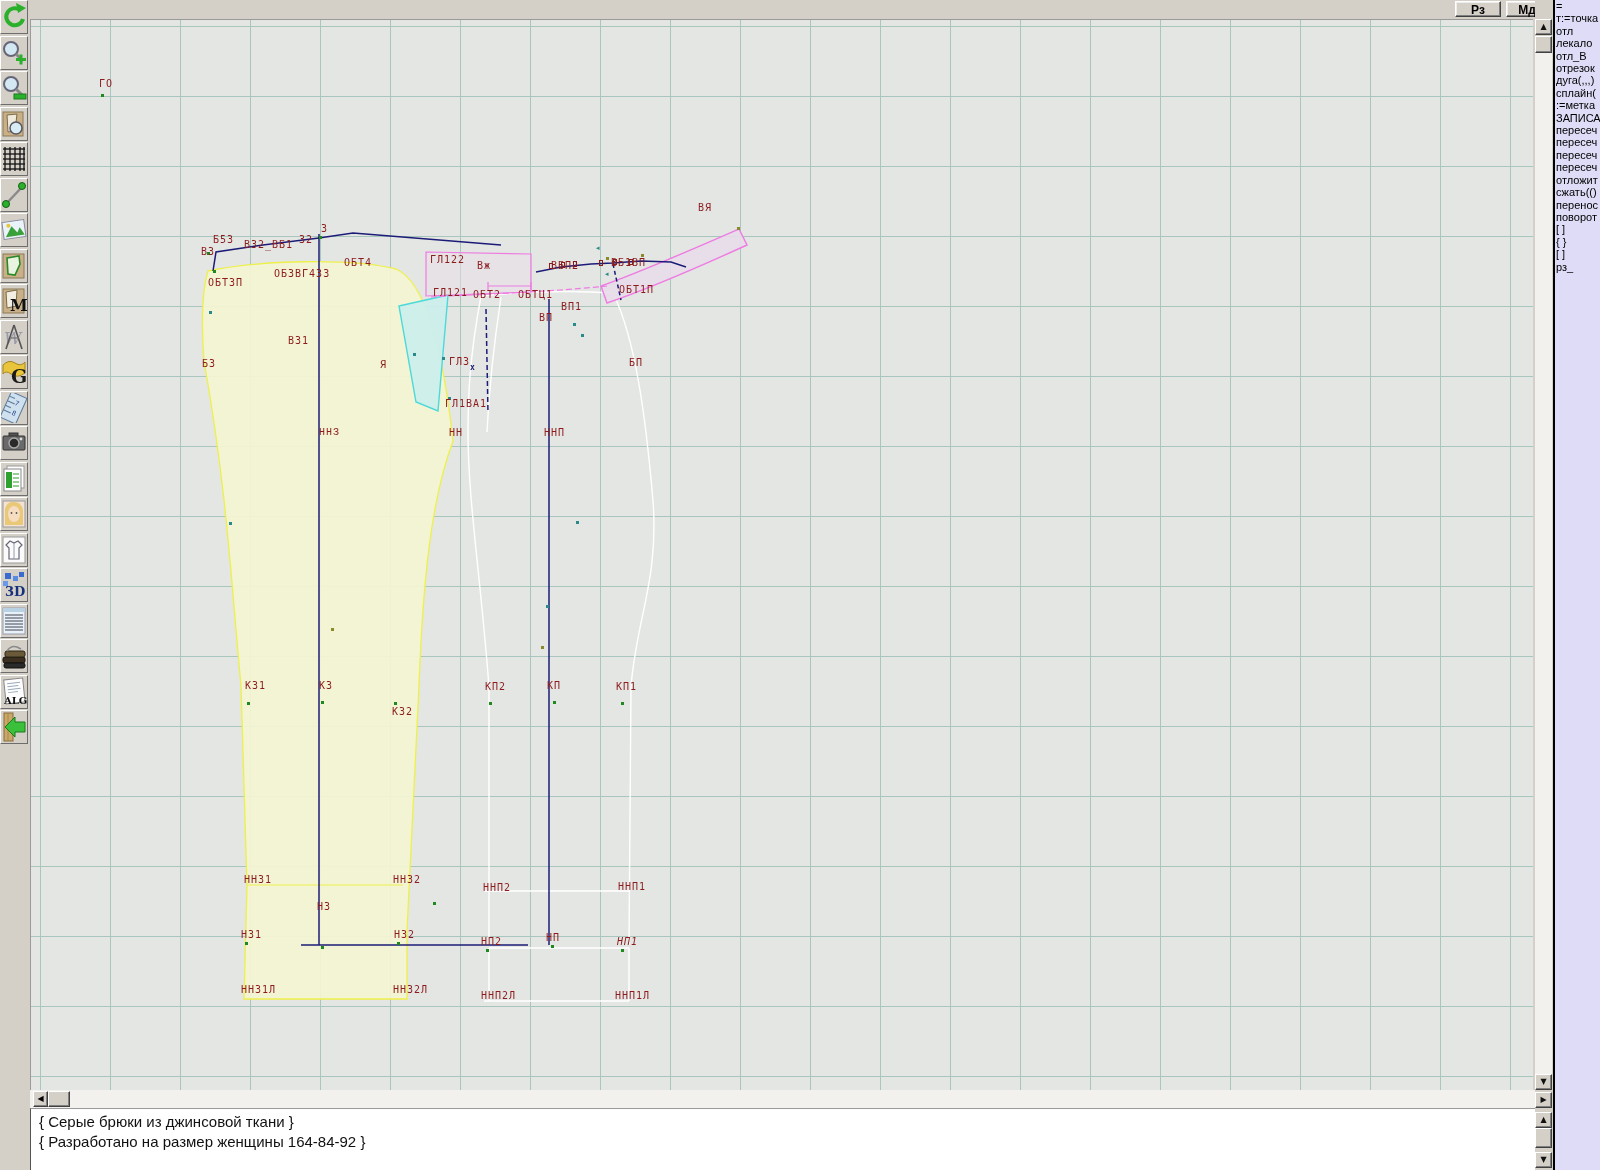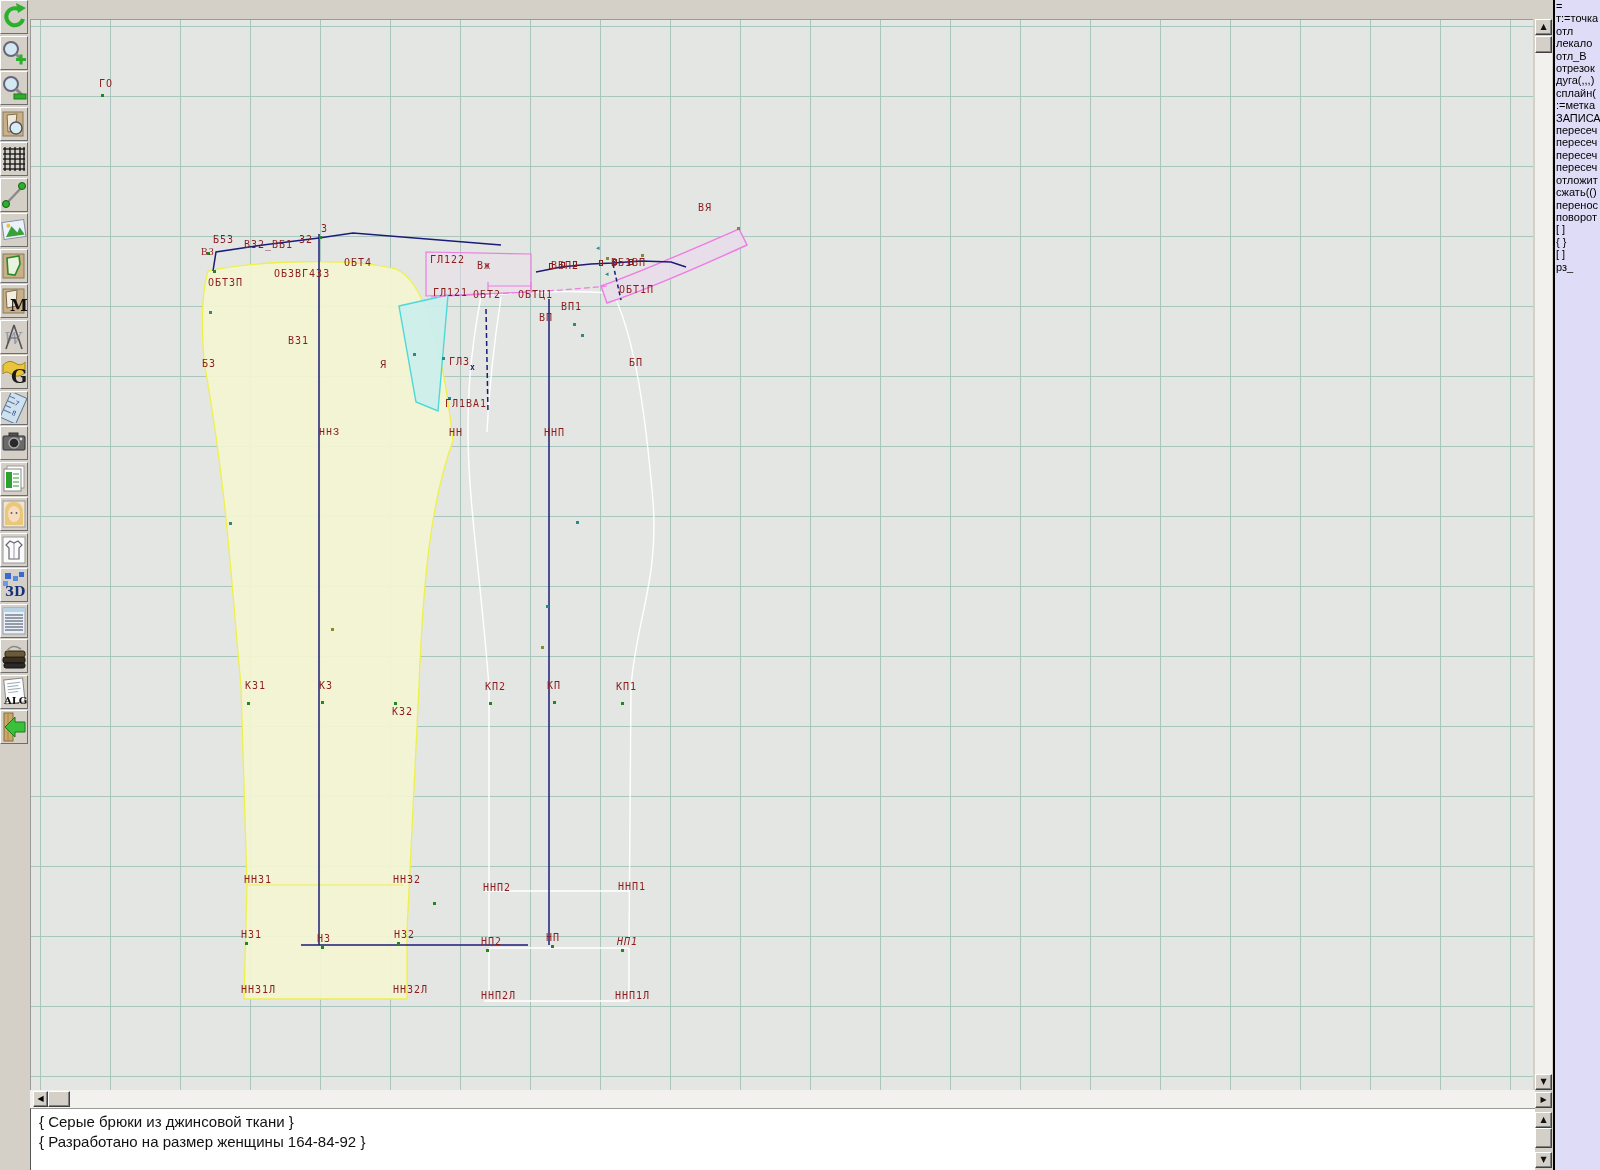--- a/index.html
+++ b/index.html
@@ -248,20 +248,24 @@
       </div>
     <div class="tool">
         <svg width="26" height="30" viewBox="0 0 26 30">
           <rect x="3" y="1" width="9" height="28" fill="#c9a86a" stroke="#8a6a3a"></rect>
           <line x1="7" y1="1" x2="7" y2="29" stroke="#a8884a"></line>
           <polygon points="24,10 14,10 14,5 4,15 14,25 14,20 24,20" fill="#3ac03a" stroke="#1a7a1a"></polygon>
         </svg>
       </div>
   </div>
 
+  <div class="topstrip">
+    <button class="chromebtn" style="left:1425px;width:46px;">Рз</button>
+    <button class="chromebtn" style="left:1476px;width:42px;">Мд</button>
+  </div>
 
   <div class="canvas">
     <svg width="1503" height="1071" viewBox="0 0 1503 1071">
 
       <path d="M 177,251 C 230,240 320,238 365,249 C 395,262 412,330 422,421 C 400,480 392,560 388,666 L 376,911 L 376,979 L 213,979 L 216,865 L 210,666 C 200,560 196,470 173,341 C 170,300 172,268 177,251 Z" style="fill:var(--yellow_fill);fill-opacity:.92;stroke:var(--yellow_stroke);stroke-width:1.3"></path>
       <line x1="216" y1="865" x2="372" y2="865" style="stroke:var(--yellow_stroke);stroke-width:1.2"></line>
 
       <path d="M 368,286 L 417,275 L 407,391 L 385,382 Z" style="fill:var(--cyan_fill);fill-opacity:.95;stroke:var(--cyan_stroke);stroke-width:1.4"></path>
 
       <g style="stroke:var(--white_line);stroke-width:1.4;fill:none">
@@ -334,21 +338,21 @@
         <div class="sqmark" style="left: 568px; top: 240px;"></div>
         <div class="sqmark" style="left: 582px; top: 239px;"></div>
         <div class="sqmark" style="left: 598px; top: 239px;"></div>
         <div class="xmark" style="left: 439px; top: 343px;">х</div>
         <div class="arrmark" style="left: 565px; top: 224px;">◂</div>
         <div class="arrmark" style="left: 574px; top: 250px;">◂</div>
       </div>
     <div id="labels-layer">
         <span class="plabel" style="left: 68px; top: 58px;">ГО</span>
         <span class="plabel" style="left: 290px; top: 203px;">З</span>
-        <span class="plabel" style="left: 170px; top: 226px; font-family: Liberation Serif, serif;">ВЗ</span>
+        <span class="plabel" style="left: 170px; top: 226px;">ВЗ</span>
         <span class="plabel" style="left: 182px; top: 214px;">Б5З</span>
         <span class="plabel" style="left: 213px; top: 219px;">ВЗ2_ВБ1</span>
         <span class="plabel" style="left: 268px; top: 214px;">З2</span>
         <span class="plabel" style="left: 313px; top: 237px;">ОБТ4</span>
         <span class="plabel" style="left: 177px; top: 257px;">ОБТЗП</span>
         <span class="plabel" style="left: 243px; top: 248px;">ОБЗВГ4ЗЗ</span>
         <span class="plabel" style="left: 399px; top: 234px;">ГЛ122</span>
         <span class="plabel" style="left: 446px; top: 240px;">Вж</span>
         <span class="plabel" style="left: 402px; top: 267px;">ГЛ121</span>
         <span class="plabel" style="left: 442px; top: 269px;">ОБТ2</span>
@@ -372,21 +376,21 @@
         <span class="plabel" style="left: 288px; top: 660px;">КЗ</span>
         <span class="plabel" style="left: 361px; top: 660px; margin-top: 26px;">КЗ2</span>
         <span class="plabel" style="left: 454px; top: 661px;">КП2</span>
         <span class="plabel" style="left: 516px; top: 660px;">КП</span>
         <span class="plabel" style="left: 585px; top: 661px;">КП1</span>
         <span class="plabel" style="left: 213px; top: 854px;">ННЗ1</span>
         <span class="plabel" style="left: 362px; top: 854px;">ННЗ2</span>
         <span class="plabel" style="left: 452px; top: 862px;">ННП2</span>
         <span class="plabel" style="left: 587px; top: 861px;">ННП1</span>
         <span class="plabel" style="left: 210px; top: 909px;">НЗ1</span>
-        <span class="plabel" style="left: 286px; top: 913px;">НЗ</span>
+        <span class="plabel" style="left: 286px; top: 881px;">НЗ</span>
         <span class="plabel" style="left: 363px; top: 909px;">НЗ2</span>
         <span class="plabel" style="left: 450px; top: 916px;">НП2</span>
         <span class="plabel" style="left: 515px; top: 912px;">НП</span>
         <span class="plabel" style="left: 586px; top: 916px; font-style: italic;">НП1</span>
         <span class="plabel" style="left: 210px; top: 964px;">ННЗ1Л</span>
         <span class="plabel" style="left: 362px; top: 964px;">ННЗ2Л</span>
         <span class="plabel" style="left: 450px; top: 970px;">ННП2Л</span>
         <span class="plabel" style="left: 584px; top: 970px;">ННП1Л</span>
       </div>
   </div>

